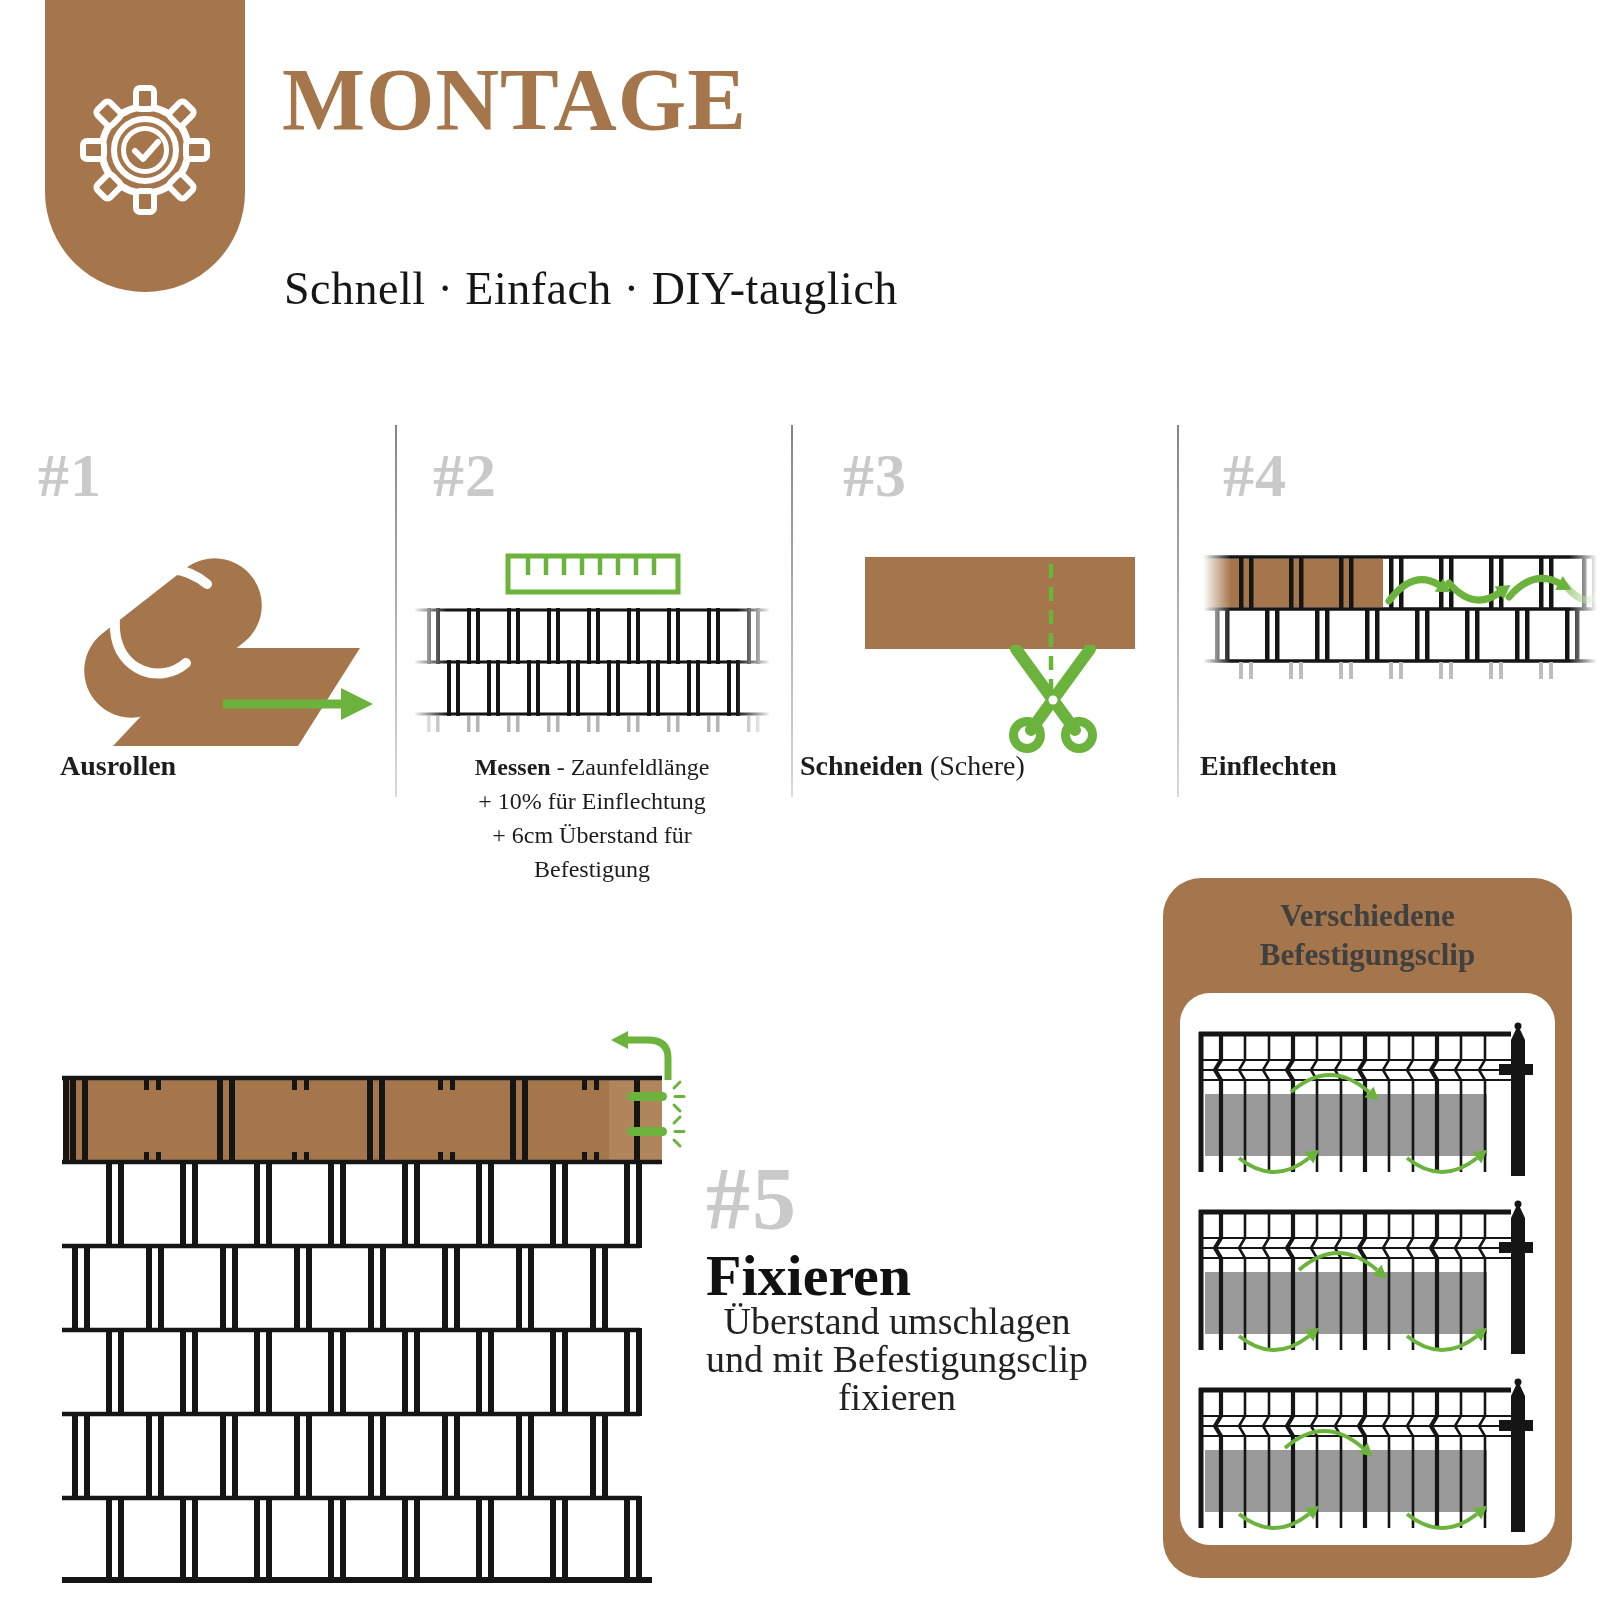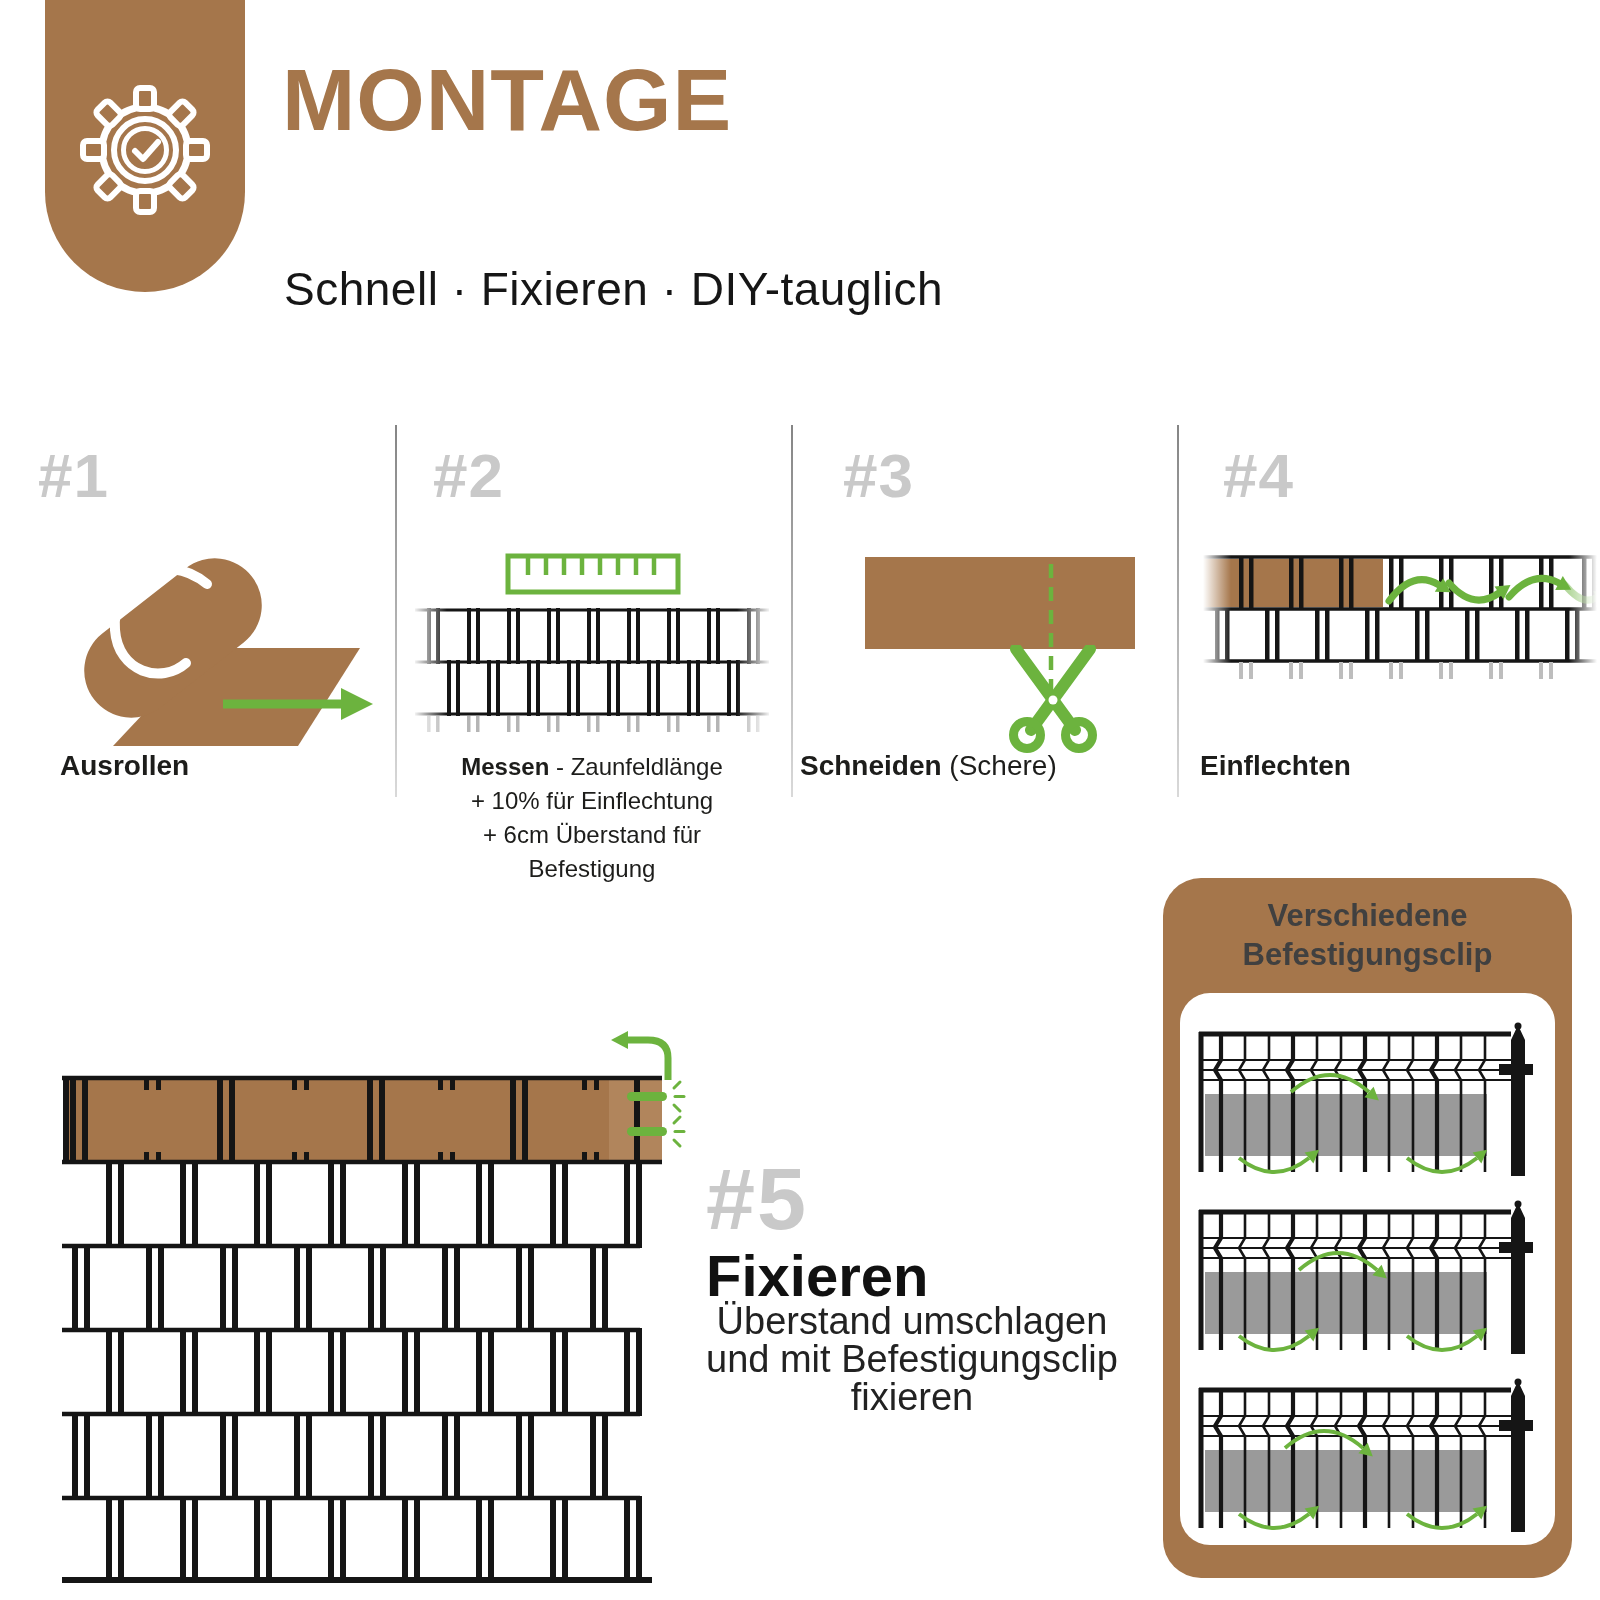--- a/index.html
+++ b/index.html
@@ -1,17 +1,17 @@
 <!DOCTYPE html>
 <html><head>
 <meta charset="utf-8">
 <style>
   html,body{margin:0;padding:0;background:#fff;}
   .page{position:relative;width:1600px;height:1600px;background:#ffffff;overflow:hidden;
-        font-family:Liberation Sans, sans-serif;color:#1d1d1b;}
+        font-family:Liberation Serif, serif;color:#1d1d1b;}
   .abs{position:absolute;}
 
   
   .badge{left:45px;top:0;width:200px;height:292px;background:#A5764B;border-radius:0 0 105px 105px;}
   .badge svg{position:absolute;left:24px;top:74px;}
   .title{left:282px;top:52px;font-size:88px;line-height:96px;font-weight:800;color:#A5764B;letter-spacing:1px;}
   .subtitle{left:284px;top:262px;font-size:46px;line-height:54px;font-weight:400;color:#161616;letter-spacing:.5px;}
 
   
   .divider{top:425px;height:372px;width:2px;background:linear-gradient(180deg,#858585,#d9d9d9);}
@@ -55,21 +55,21 @@
       </g>
       <circle r="31" fill="#A5764B" stroke="#fff" stroke-width="6"></circle>
       <circle r="21.5" fill="none" stroke="#fff" stroke-width="5"></circle>
       <path d="M -10 1 L -2 9 L 13 -8" fill="none" stroke="#fff" stroke-width="6" stroke-linecap="round" stroke-linejoin="round"></path>
     </svg>
   </div>
 
   <div class="abs title">
     <div>MONTAGE</div>
   </div>
-  <div class="abs subtitle">Schnell · Fixieren · DIY-tauglich</div>
+  <div class="abs subtitle">Schnell · Einfach · DIY-tauglich</div>
 
   <div class="abs divider" style="left:395px"></div>
   <div class="abs divider" style="left:791px"></div>
   <div class="abs divider" style="left:1177px"></div>
 
   <div class="abs stepnum" style="left:38px;top:440px">#1</div>
   <div class="abs stepnum" style="left:433px;top:440px">#2</div>
   <div class="abs stepnum" style="left:843px;top:440px">#3</div>
   <div class="abs stepnum" style="left:1223px;top:440px">#4</div>
 

